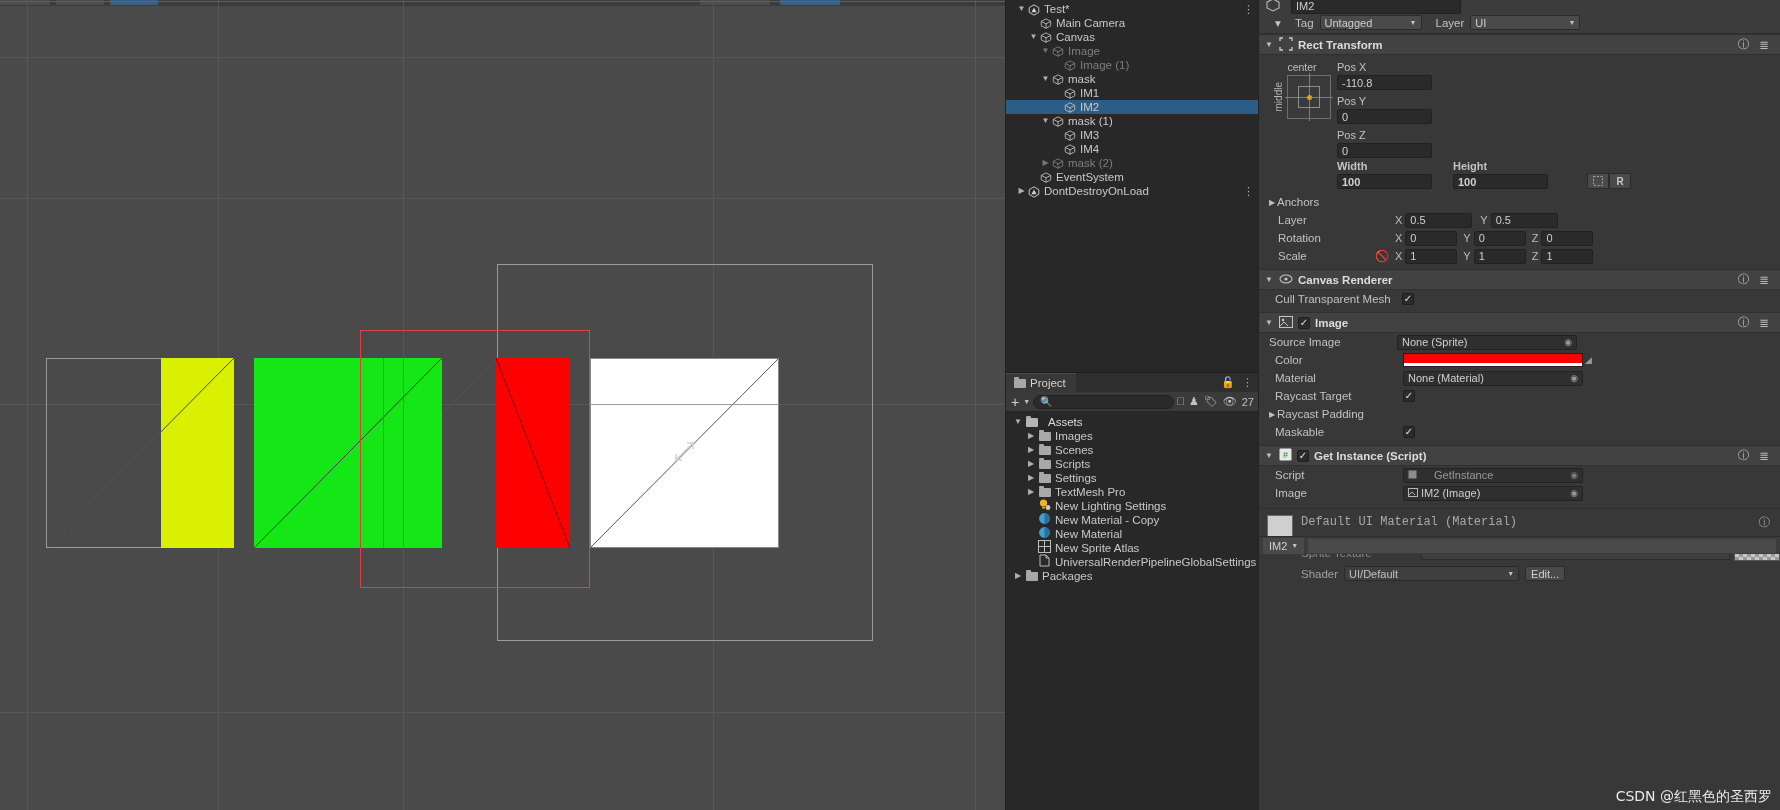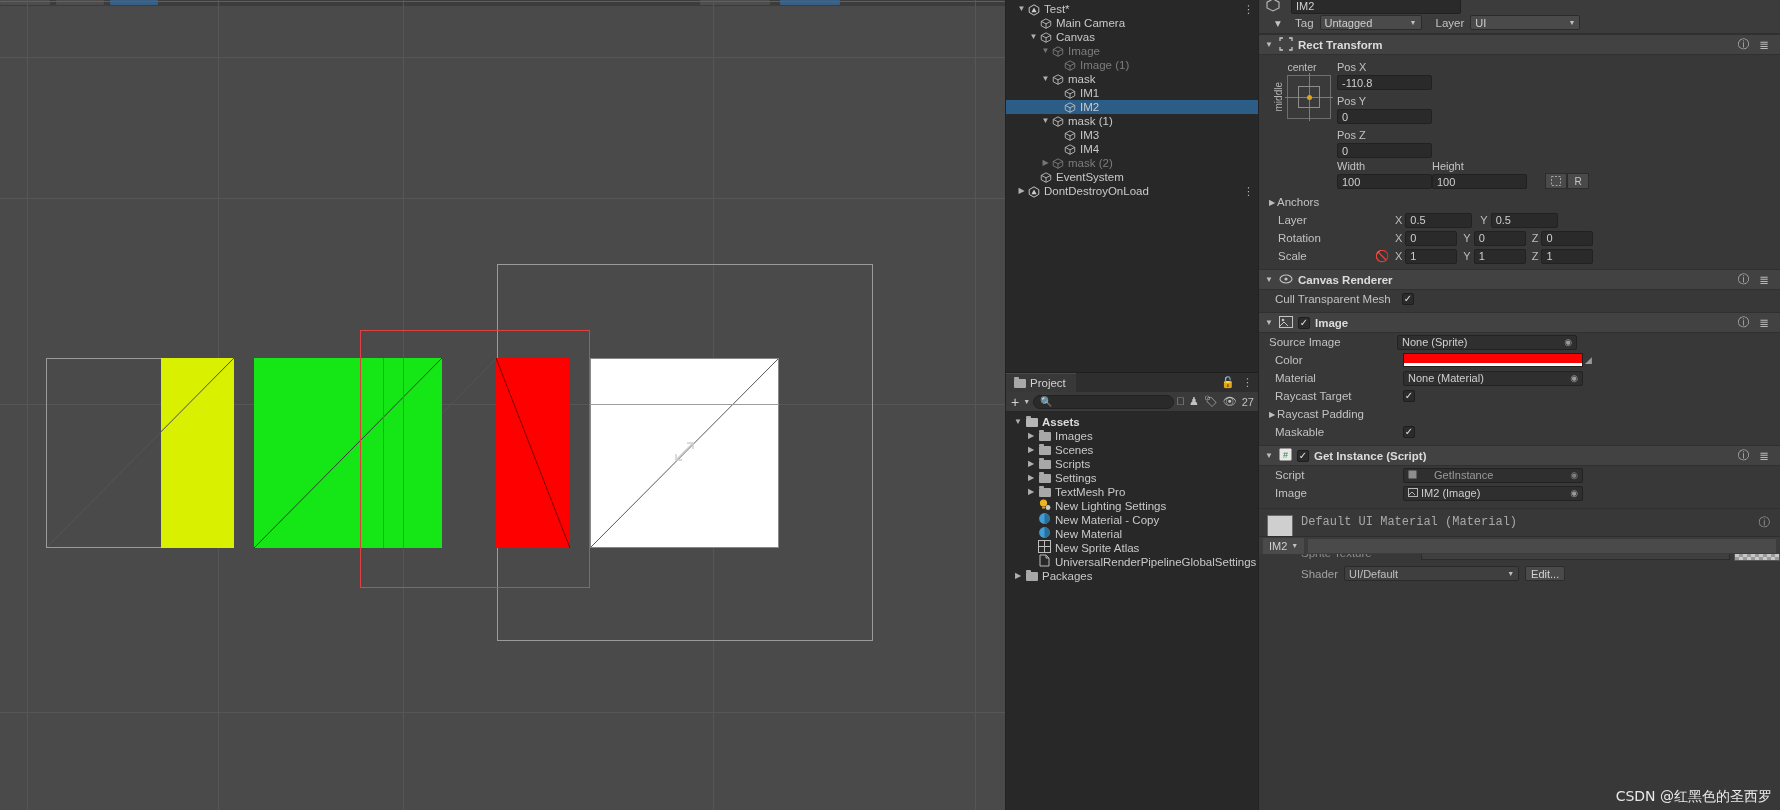--- a/index.html
+++ b/index.html
@@ -405,21 +405,21 @@
         <span>🏷</span>
         <span>👁</span>
         <span>27</span>
       </div>
     </div>
     <div class="proj-list" id="proj-list">
         <div class="proj-row">
           <span style="width:6px;flex:none;"></span>
           <span class="tri">▼</span>
           <span class="ficon"><span class="folder open"></span></span>
-          <span style="margin-left:3px;font-weight:bold;color:#dcdcdc;">Assets</span>
+          <span style="margin-left:9px;font-weight:normal;color:#dcdcdc;">Assets</span>
         </div>
         <div class="proj-row">
           <span style="width:19px;flex:none;"></span>
           <span class="tri">▶</span>
           <span class="ficon"><span class="folder"></span></span>
           <span style="margin-left:3px;">Images</span>
         </div>
         <div class="proj-row">
           <span style="width:19px;flex:none;"></span>
           <span class="tri">▶</span>
@@ -573,21 +573,21 @@
                 </div>
             </div>
             <div style="width:95px;">
               <div style="font-size:11px;color:#c2c2c2;height:14px;">Pos Z</div>
               <div class="field">
                   <span>0</span>
                 </div>
             </div>
           </div>
 
-          <div style="display:flex;gap:0;margin-top:2px;align-items:flex-end;">
+          <div style="display:flex;gap:21px;margin-top:2px;align-items:flex-end;font-weight:bold;">
             <div style="width:95px;">
               <div style="font-size:11px;color:#c2c2c2;height:14px;">Width</div>
               <div class="field">
                   <span>100</span>
                 </div>
             </div>
             <div style="width:95px;">
               <div style="font-size:11px;color:#c2c2c2;height:14px;">Height</div>
               <div class="field">
                   <span>100</span>

